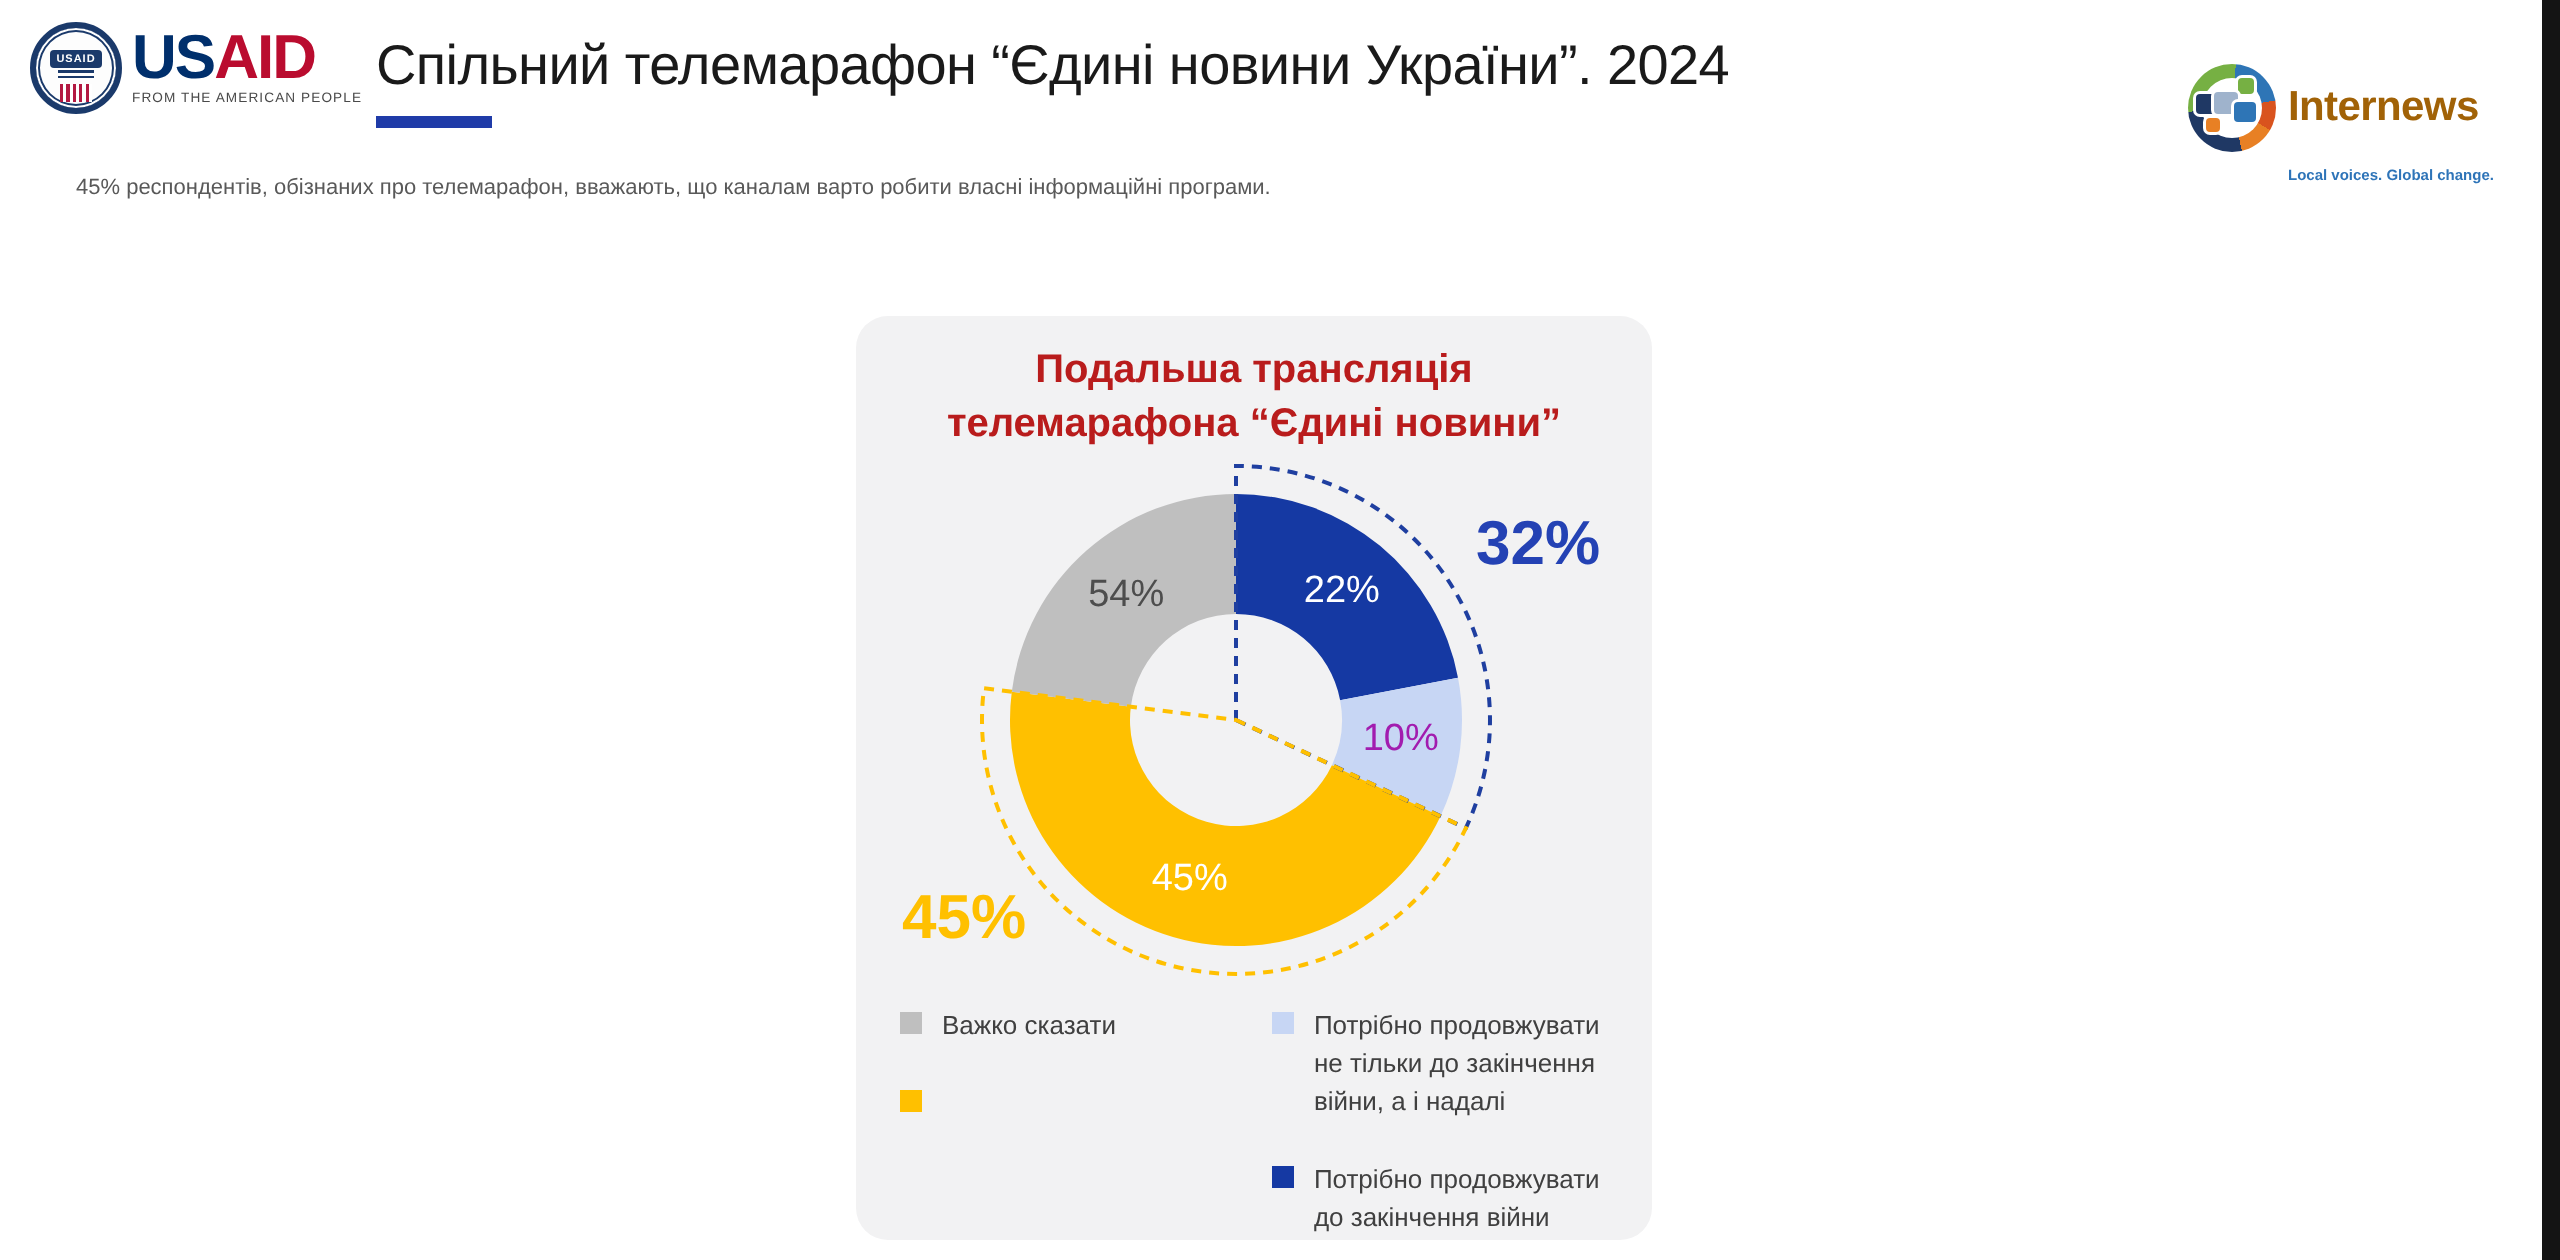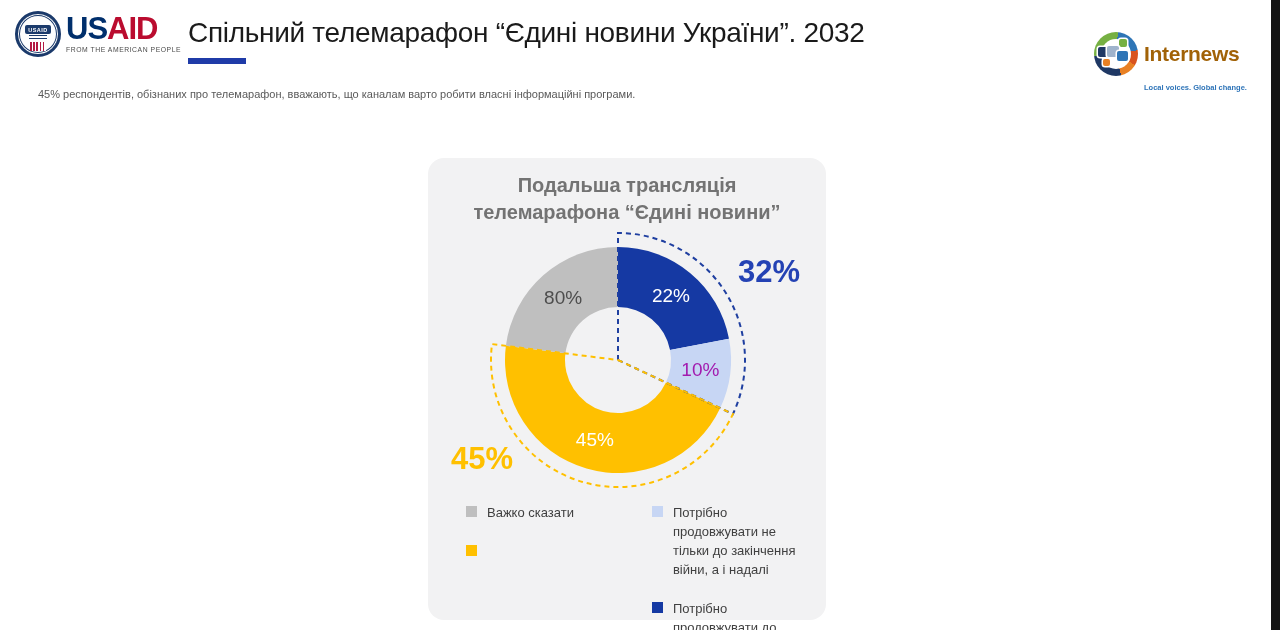--- a/index.html
+++ b/index.html
@@ -53,36 +53,36 @@
   .iw-name { font-size:21px; font-weight:bold; color:#a16207; line-height:22px; letter-spacing:-.3px;margin-top:28px; }
   .iw-tagline { font-size:7.5px; font-weight:bold; color:#2E74B8; margin-top:18px; }
 
   .subtitle { position:absolute; left:38px; top:88px; width:1150px;
               font-size:11px; color:#595959; }
 
   
   .card { position:absolute; left:428px; top:158px; width:398px; height:462px;
           background:#F2F2F3; border-radius:16px; }
   .chart-title { position:absolute; left:0; top:14px; width:100%; text-align:center;
-                 font-size:20px; font-weight:bold; color:#737373; line-height:27px; }
+                 font-size:20px; font-weight:bold; color:#b91c1c; line-height:27px; }
   svg.donut { position:absolute; left:0; top:0; width:398px; height:462px; }
 
   .seg-label { position:absolute; transform:translate(-50%,-50%); font-size:19px;
                white-space:nowrap; z-index:3; }
   .callout-label { position:absolute; transform:translate(-50%,-50%); font-size:31px;
                font-weight:bold; white-space:nowrap; z-index:3; }
   .callout-blue   { left:341px; top:114px; color:#2442B4; }
   .callout-yellow { left:54px;  top:301px; color:#FFC000; }
 
   
   .legend { position:absolute; left:22px; top:345px; width:360px; display:flex; }
   .legend-col { display:flex; flex-direction:column; gap:20px; }
   .legend-col-left  { width:188px; }
   .legend-col-right { width:176px; }
-  .legend-item { display:flex; align-items:flex-start;margin-left:16px; }
+  .legend-item { display:flex; align-items:flex-start; }
   .legend-swatch { width:11px; height:11px; flex:0 0 11px; margin-top:3px; }
   .legend-text { margin-left:10px; font-size:13px; line-height:19px; color:#404040; }
 </style>
 </head>
 <body>
 
 <div class="page">
   <div class="edge-bar"></div>
 
   <div class="header">
@@ -93,21 +93,21 @@
         <div class="seal-stripes"></div>
       </div>
       <div class="usaid-wordmark-wrap">
         <div class="usaid-wordmark">
           <span class="usaid-us">US</span><span class="usaid-aid">AID</span>
         </div>
         <div class="usaid-tagline">FROM THE AMERICAN PEOPLE</div>
       </div>
     </div>
 
-    <h1 class="main-title">Спільний телемарафон “Єдині новини України”. 2032</h1>
+    <h1 class="main-title">Спільний телемарафон “Єдині новини України”. 2024</h1>
     <div class="title-underline"></div>
 
     <div class="internews-logo">
       <div class="iw-icon">
         <span class="iw-sq iw-sq-navy"></span>
         <span class="iw-sq iw-sq-green"></span>
         <span class="iw-sq iw-sq-grey"></span>
         <span class="iw-sq iw-sq-blue"></span>
         <span class="iw-sq iw-sq-orange"></span>
       </div>
@@ -131,21 +131,21 @@
         <path d="M301.00 180.83 A113 113 0 0 1 292.25 250.11 L237.96 224.57 A53 53 0 0 0 242.06 192.07 Z" fill="#C7D6F4"></path>
         <path d="M292.25 250.11 A113 113 0 0 1 77.89 187.84 L137.42 195.36 A53 53 0 0 0 237.96 224.57 Z" fill="#FFC000"></path>
         <path d="M77.89 187.84 A113 113 0 0 1 190.00 89.00 L190.00 149.00 A53 53 0 0 0 137.42 195.36 Z" fill="#BFBFBF"></path>
         <path d="M190 202 L190.00 75.00 A127 127 0 0 1 304.91 256.07 Z" fill="none" stroke="#1F3FA0" stroke-width="2" stroke-dasharray="5 4"></path>
         <path d="M190 202 L304.91 256.07 A127 127 0 0 1 64.00 186.08 Z" fill="none" stroke="#FFC000" stroke-width="2" stroke-dasharray="5 4"></path>
       </svg>
 
     <div class="seg-label" style="left: 242.91px; top: 138.05px; color: rgb(255, 255, 255);">22%</div>
     <div class="seg-label" style="left: 272.35px; top: 212.4px; color: #a21caf;">10%</div>
     <div class="seg-label" style="left: 166.84px; top: 281.7px; color: rgb(255, 255, 255);">45%</div>
-    <div class="seg-label" style="left: 135.11px; top: 139.74px; color: rgb(77, 77, 77);">80%</div>
+    <div class="seg-label" style="left: 135.11px; top: 139.74px; color: rgb(77, 77, 77);">54%</div>
 
     <div class="callout-label callout-blue">32%</div>
     <div class="callout-label callout-yellow">45%</div>
 
     <div class="legend">
       <div class="legend-col legend-col-left">
         <div class="legend-item">
           <span class="legend-swatch" style="background: rgb(191, 191, 191);"></span>
           <span class="legend-text">Важко сказати</span>
         </div>

